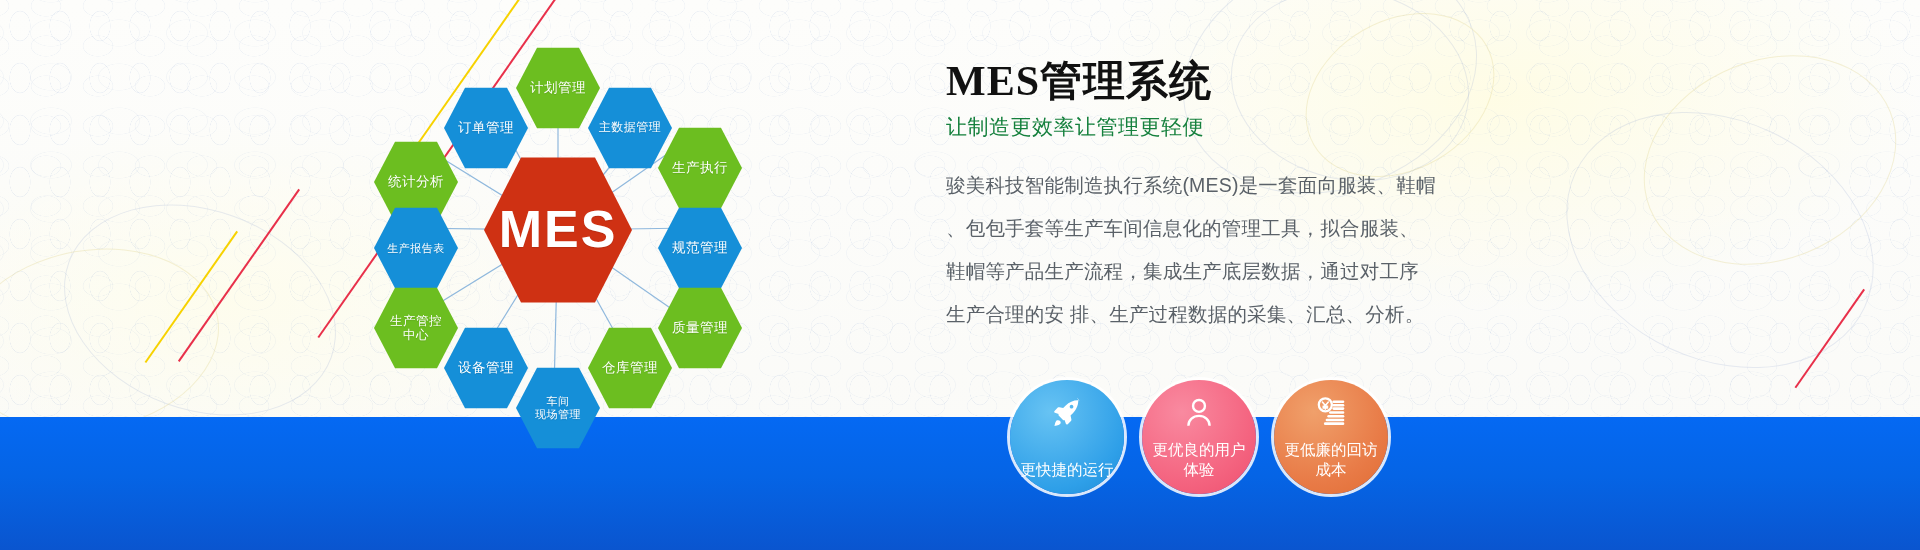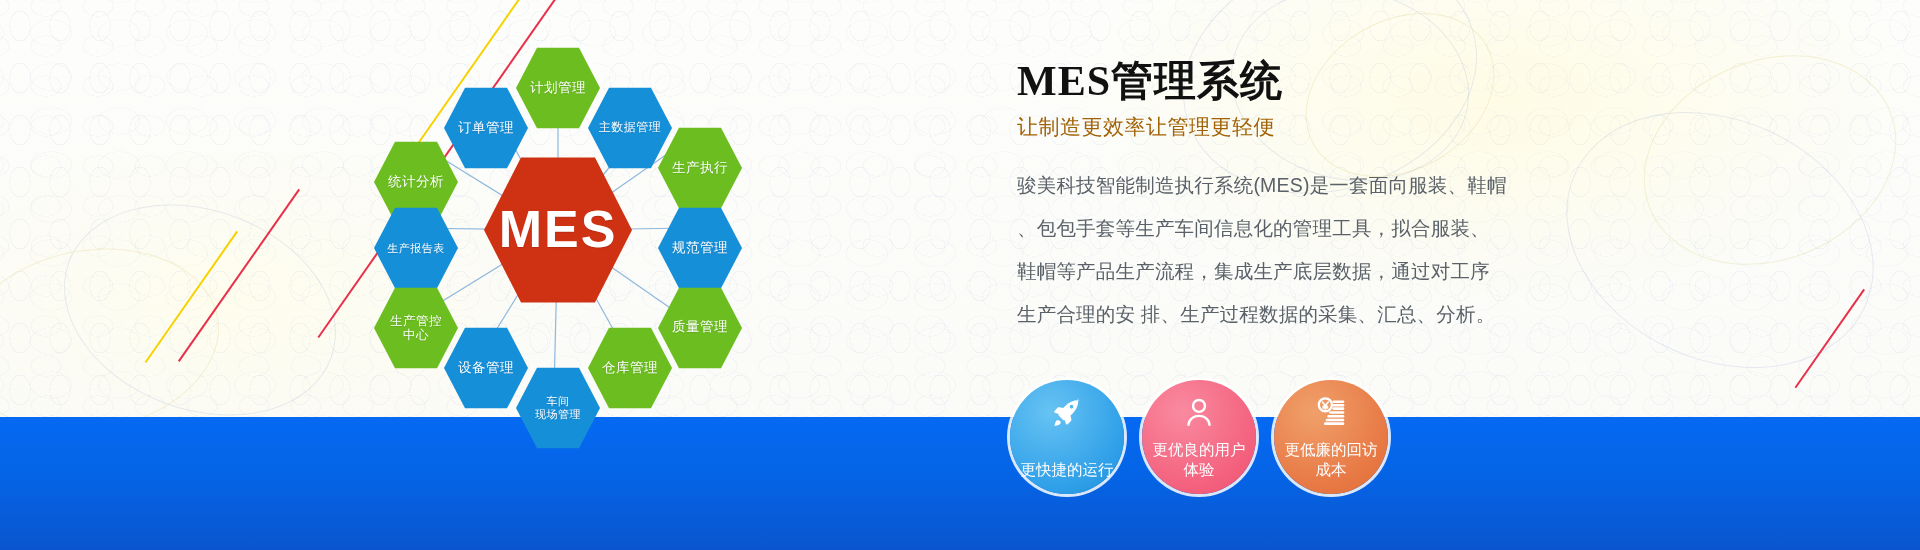--- a/index.html
+++ b/index.html
@@ -74,29 +74,29 @@
   .hex.small{ width:84px; height:84px; font-size:13.5px; }
   .hex.green{ background:#6cbe20; }
   .hex.blue{ background:#158fd8; }
   .hex.center{
     width:148px; height:148px; background:#cf3113;
     font-size:52px; font-weight:bold; letter-spacing:2px;
     clip-path:polygon(25% 1%,75% 1%,100% 50%,75% 99%,25% 99%,0% 50%);
   }
 
   
-  .right{ position:absolute; left:1017px; top:58px; width:580px; }
+  .right{ position:absolute; left:946px; top:58px; width:580px; }
   .title{
     font-family:"Liberation Serif","DejaVu Serif",serif;
     font-size:42px; font-weight:bold; color:#111; letter-spacing:1px;
     line-height:1.1;
   }
   .subtitle{
     margin-top:9px;
-    font-size:21px; color:#a16207; letter-spacing:.5px; font-weight:500;
+    font-size:21px; color:#15803d; letter-spacing:.5px; font-weight:500;
   }
   .para{
     margin-top:26px;
     font-size:19.5px; color:#5a6168; line-height:1.85;
     letter-spacing:.2px;
     width:560px;
   }
   .para div{ white-space:nowrap;margin-top:7px; }
   .para div:nth-child(1){ text-indent:0; }
 
@@ -190,21 +190,21 @@
 
     <div class="hex small blue" style="left:318px;top:186px;">
       <span>规范管理</span>
     </div>
 
     <div class="hex small green" style="left:34px;top:266px;font-size:12.5px;white-space:pre-line;">
       <span>生产管控
 中心</span>
     </div>
 
-    <div class="hex small green" style="left:318px;top:266px;font-family:Liberation Mono, monospace;">
+    <div class="hex small green" style="left:318px;top:266px;">
       <span>质量管理</span>
     </div>
 
     <div class="hex small blue" style="left:104px;top:306px;">
       <span>设备管理</span>
     </div>
 
     <div class="hex small green" style="left:248px;top:306px;">
       <span>仓库管理</span>
     </div>

